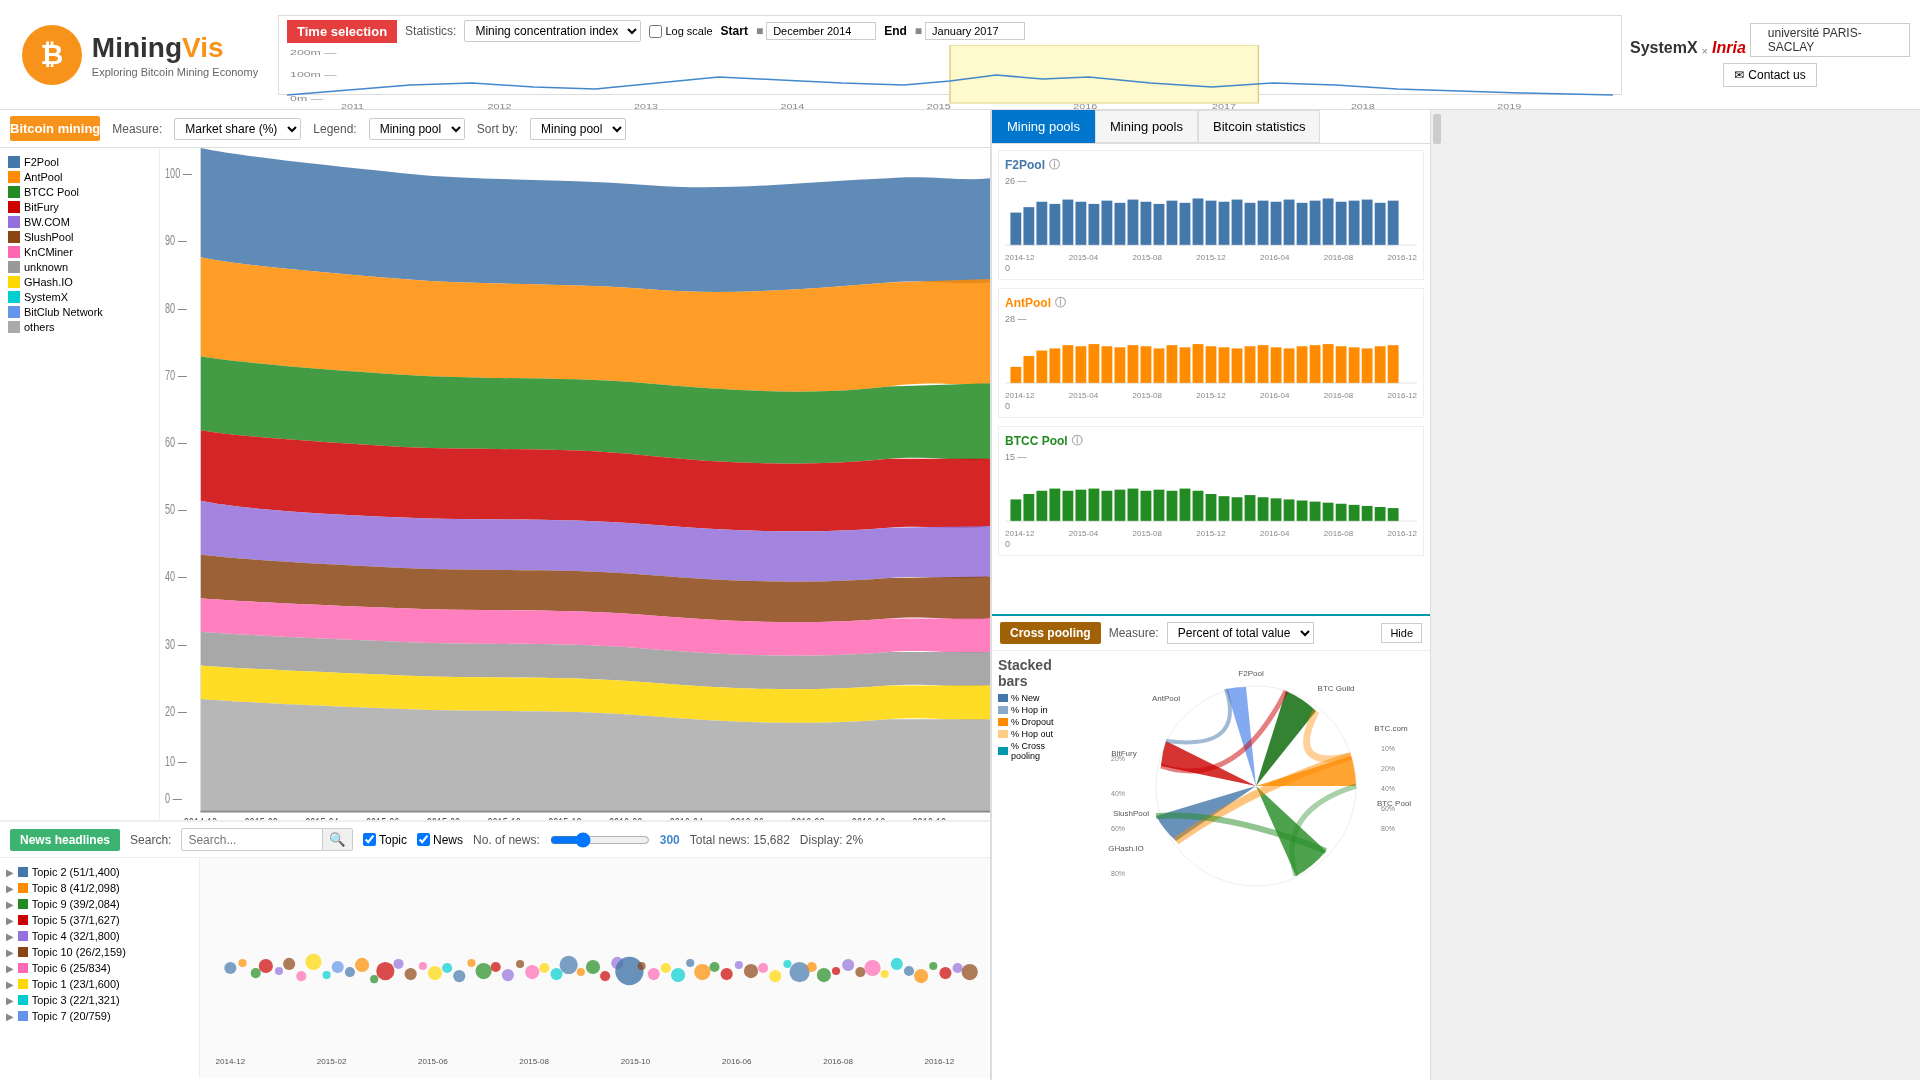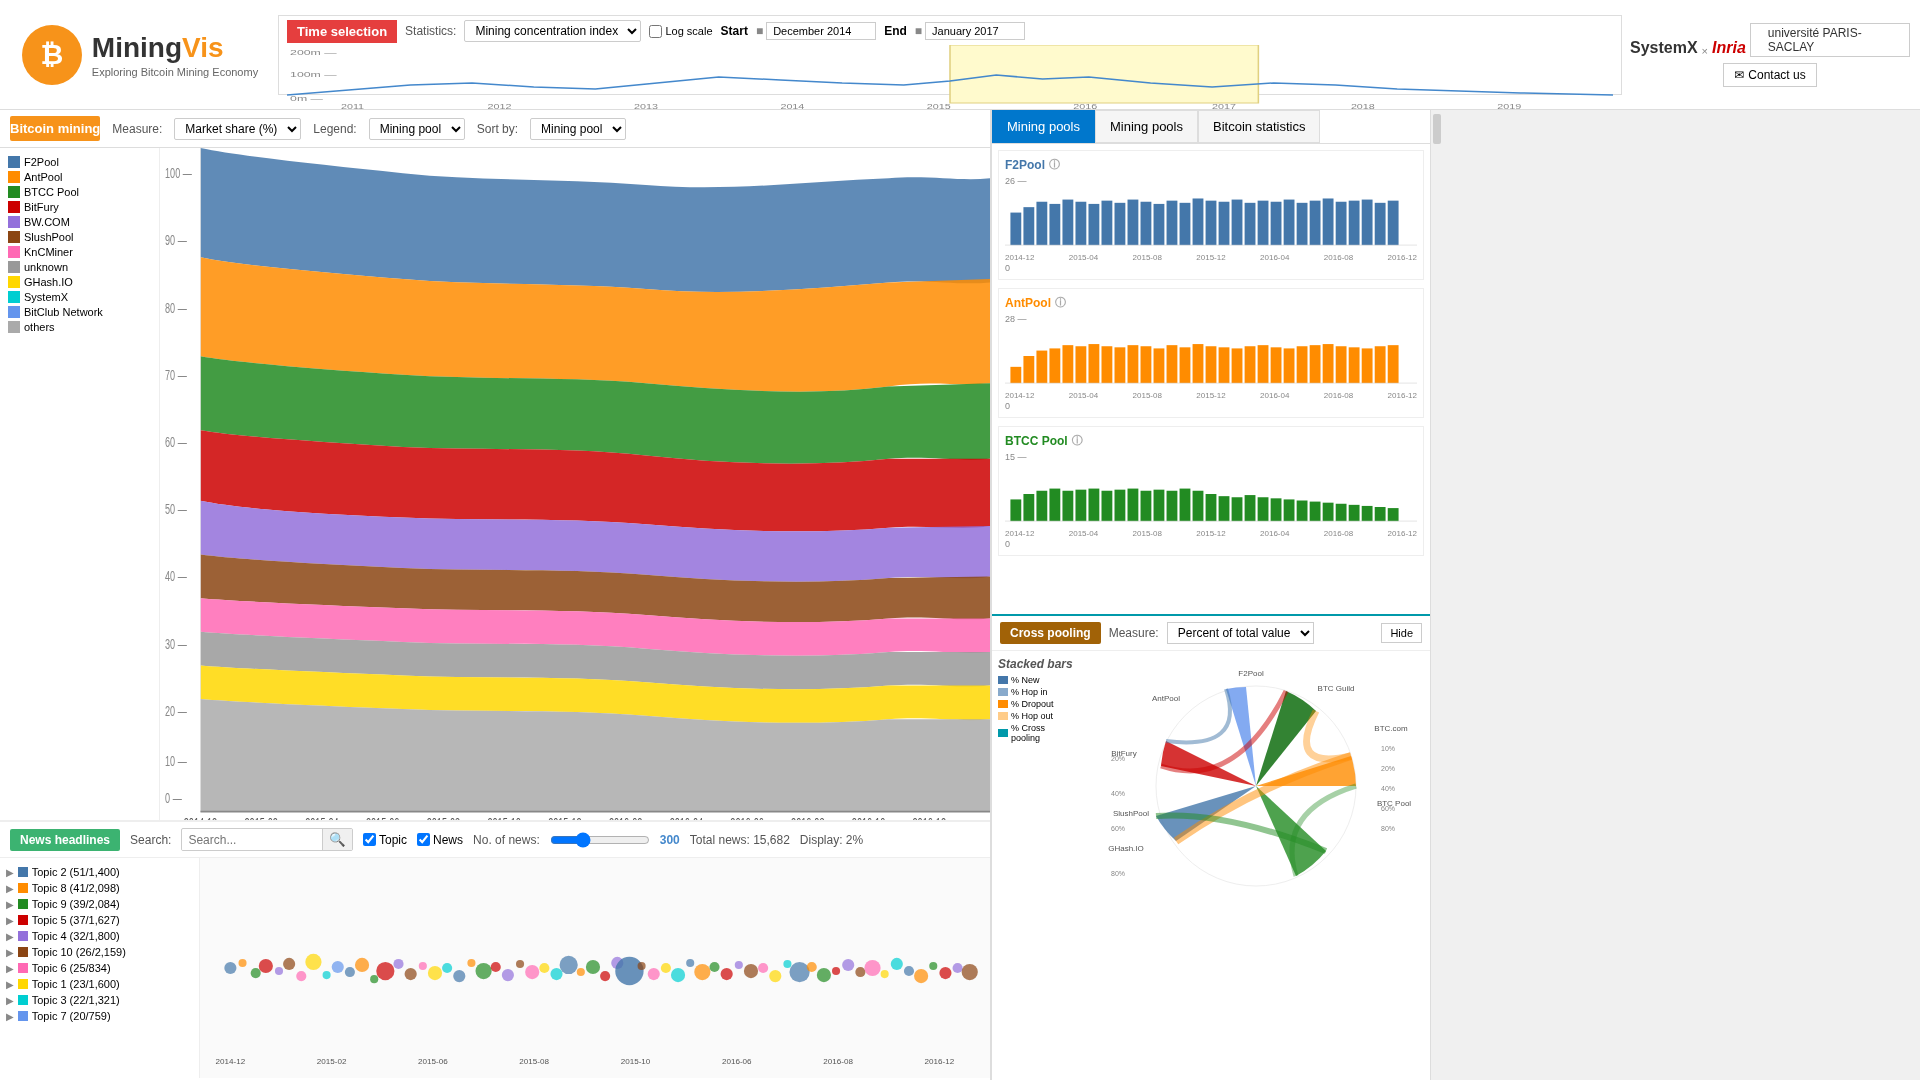--- a/index.html
+++ b/index.html
@@ -630,21 +630,21 @@
         <button class="cp-btn">Cross pooling</button>
         <span class="cp-measure">Measure:</span>
         <select class="cp-dropdown">
           <option>Percent of total value</option>
         </select>
         <button class="hide-btn">Hide</button>
       </div>
       <div class="cp-content">
 
         <div class="cp-legend">
-          <div style="font-size:12px; color:#555; margin-bottom:4px; font-weight:bold;font-style:italic;">Stacked bars</div>
+          <div style="font-size:14px; color:#555; margin-bottom:4px; font-weight:bold;">Stacked bars</div>
           <div class="cp-legend-item">
             <div class="cp-color" style="background:#4477aa;"></div>
             <span style="font-size:9px;">% New</span>
           </div>
           <div class="cp-legend-item">
             <div class="cp-color" style="background:#88aacc;"></div>
             <span style="font-size:9px;">% Hop in</span>
           </div>
           <div class="cp-legend-item">
             <div class="cp-color" style="background:#ff8c00;"></div>

